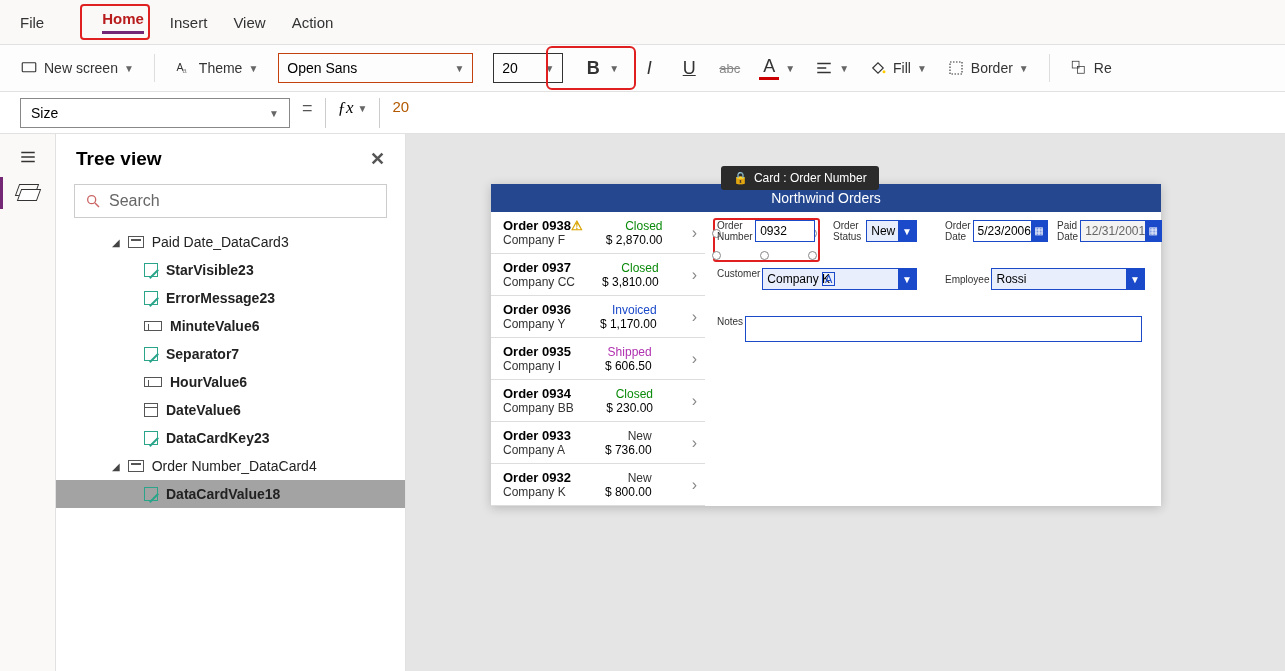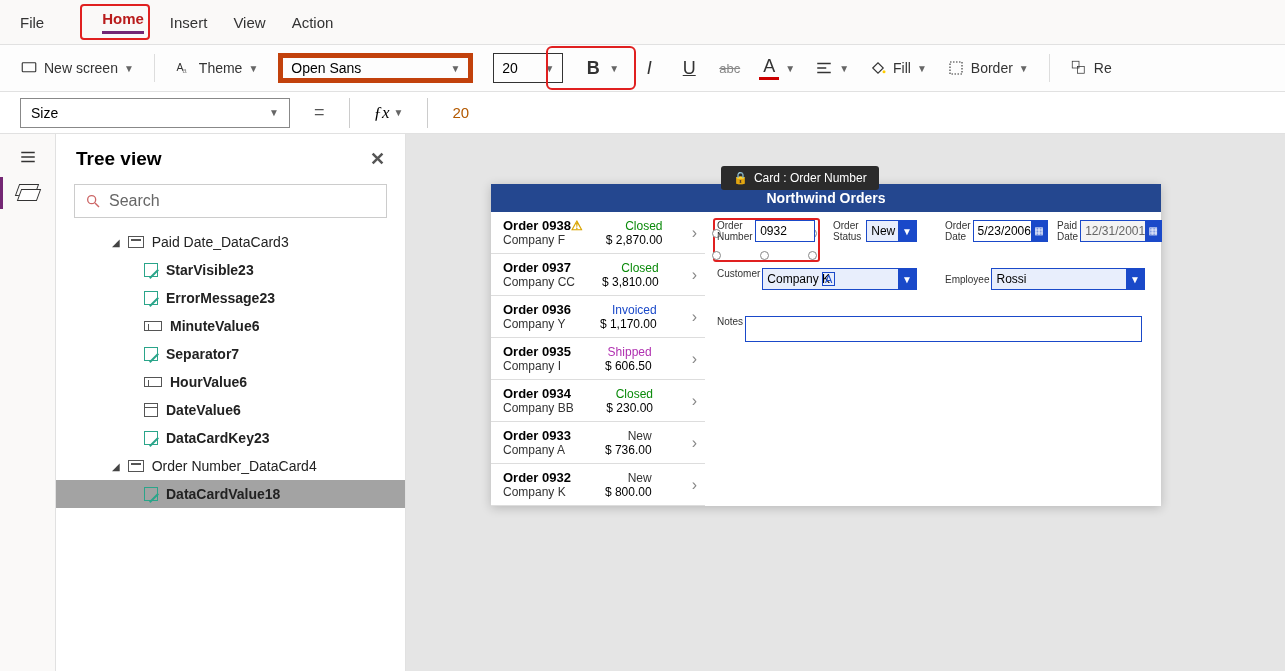--- a/index.html
+++ b/index.html
@@ -5,28 +5,28 @@
   * { box-sizing: border-box; margin: 0; padding: 0; font-family: "Segoe UI", Arial, sans-serif; }
   html, body { width: 1285px; height: 671px; background: #faf9f8; overflow: hidden; }
   .menubar { display: flex; align-items: center; height: 44px; padding: 0 20px; gap: 26px; }
   .menubar span { font-size: 15px; color: #333; cursor: pointer; }
   .menubar .active { font-weight: 600; color: #b91c1c; border-bottom: 3px solid #742774; padding-bottom: 4px; margin-left: 32px; }
   .hl-red { border: 2px solid #e02020; border-radius: 4px; }
   .hl-home { position: absolute; left: 80px; top: 4px; width: 70px; height: 36px; pointer-events: none; }
   .toolbar { display: flex; align-items: center; height: 48px; padding: 0 20px; gap: 20px; border-top: 1px solid #e1e1e1; border-bottom: 1px solid #e1e1e1; background: #fdfdfd; position: relative; }
   .tool { display: flex; align-items: center; gap: 6px; font-size: 14px; color: #333; }
   .chev { font-size: 10px; color: #666; }
-  .font-sel { width: 195px; height: 30px; border: 5px solid #c2410c; display:flex; align-items:center; padding:0 8px; justify-content:space-between; font-size:14px; }
+  .font-sel { width: 195px; height: 30px; border: 1px solid #c2410c; display:flex; align-items:center; padding:0 8px; justify-content:space-between; font-size:14px; }
   .size-sel { width: 70px; height: 30px; border: 1px solid #333; display:flex; align-items:center; padding:0 8px; justify-content:space-between; font-size:14px; position: relative; }
   .hl-size { position:absolute; left: 546px; top: 46px; width: 90px; height: 44px; pointer-events:none; border-radius:6px; }
   .tb-icon { width: 18px; height: 18px; display:inline-block; }
   .fmt { font-size: 18px; color: #333; width: 20px; text-align:center; }
   .strike { text-decoration: line-through; }
   .underline { text-decoration: underline; }
-  .fxbar { display:flex; align-items:center; height: 42px; padding: 6px 20px; gap: 24px; border-bottom: 1px solid #e1e1e1; background:#fff; }
+  .fxbar { display:flex; align-items:flex-start; height: 42px; padding: 6px 20px; gap: 12px; border-bottom: 1px solid #e1e1e1; background:#fff; }
   .propbox { width: 270px; height: 30px; border:1px solid #888; display:flex; align-items:center; padding:0 10px; justify-content:space-between; font-size:14px; }
   .eq { font-size: 18px; color:#555; }
   .fx { font-style: italic; font-family: "Times New Roman", serif; font-size: 17px; display:inline-flex; align-items:center; gap:4px; }
   .fxval { color: #b35900; font-size: 15px; }
   .main { display:flex; height: calc(671px - 44px - 48px - 42px); }
   .leftrail { width: 56px; border-right:1px solid #e1e1e1; display:flex; flex-direction:column; align-items:center; padding-top:14px; gap:18px; }
   .rail-ic { width:22px; height:18px; }
   .layers-ic { width:22px; height:18px; position:relative; }
   .layers-ic::before { content:""; position:absolute; left:0; top:0; width:18px; height:10px; transform: skewX(-20deg); border:1px solid #333; }
   .layers-ic::after { content:""; position:absolute; left:2px; top:5px; width:18px; height:10px; transform: skewX(-20deg); border:1px solid #333; background:#fff; }
@@ -44,21 +44,21 @@
   .ic-card { width:16px; height:12px; border:1px solid #555; position:relative; }
   .ic-card::after{content:"";position:absolute;left:2px;top:2px;width:10px;height:2px;background:#555;}
   .ic-edit { width:14px; height:14px; border:1px solid #2aa58a; position:relative; }
   .ic-edit::after{content:"";position:absolute;left:3px;top:9px;width:12px;height:2px;background:#2aa58a;transform:rotate(-45deg);}
   .ic-input { width:18px; height:10px; border:1px solid #555; position:relative; }
   .ic-input::after{content:"";position:absolute;left:3px;top:2px;width:1px;height:6px;background:#555;}
   .ic-cal { width:14px; height:14px; border:1px solid #555; position:relative; }
   .ic-cal::before{content:"";position:absolute;left:0;top:3px;width:100%;height:1px;background:#555;}
   .canvas-wrap { flex:1; background:#e5e5e5; position:relative; overflow:hidden; }
   .device { position:absolute; left:85px; top:50px; width:670px; background:#fff; box-shadow:0 2px 10px rgba(0,0,0,.2);}
-  .app-hd { background:#24478f; color:#fff; height:28px; display:flex; align-items:center; justify-content:center; font-weight:700; font-size:14px; }
+  .app-hd { background:#24478f; color:#fff; height:28px; display:flex; align-items:center; justify-content:center; font-weight:400; font-size:14px; }
   .app-body { display:flex; }
   .orders { width:214px; }
   .order { display:flex; align-items:center; border-bottom:1px solid #ddd; padding:6px 8px 6px 12px; justify-content:space-between; }
   .order .l1 { font-size:13px; font-weight:700; }
   .order .l2 { font-size:12px; color:#333; }
   .order .r1 { font-size:12px; text-align:right; }
   .order .r2 { font-size:12px; text-align:right; }
   .s-Closed { color:#0a8a0a; }
   .s-Invoiced { color:#1a49c9; }
   .s-Shipped { color:#b030b0; }

